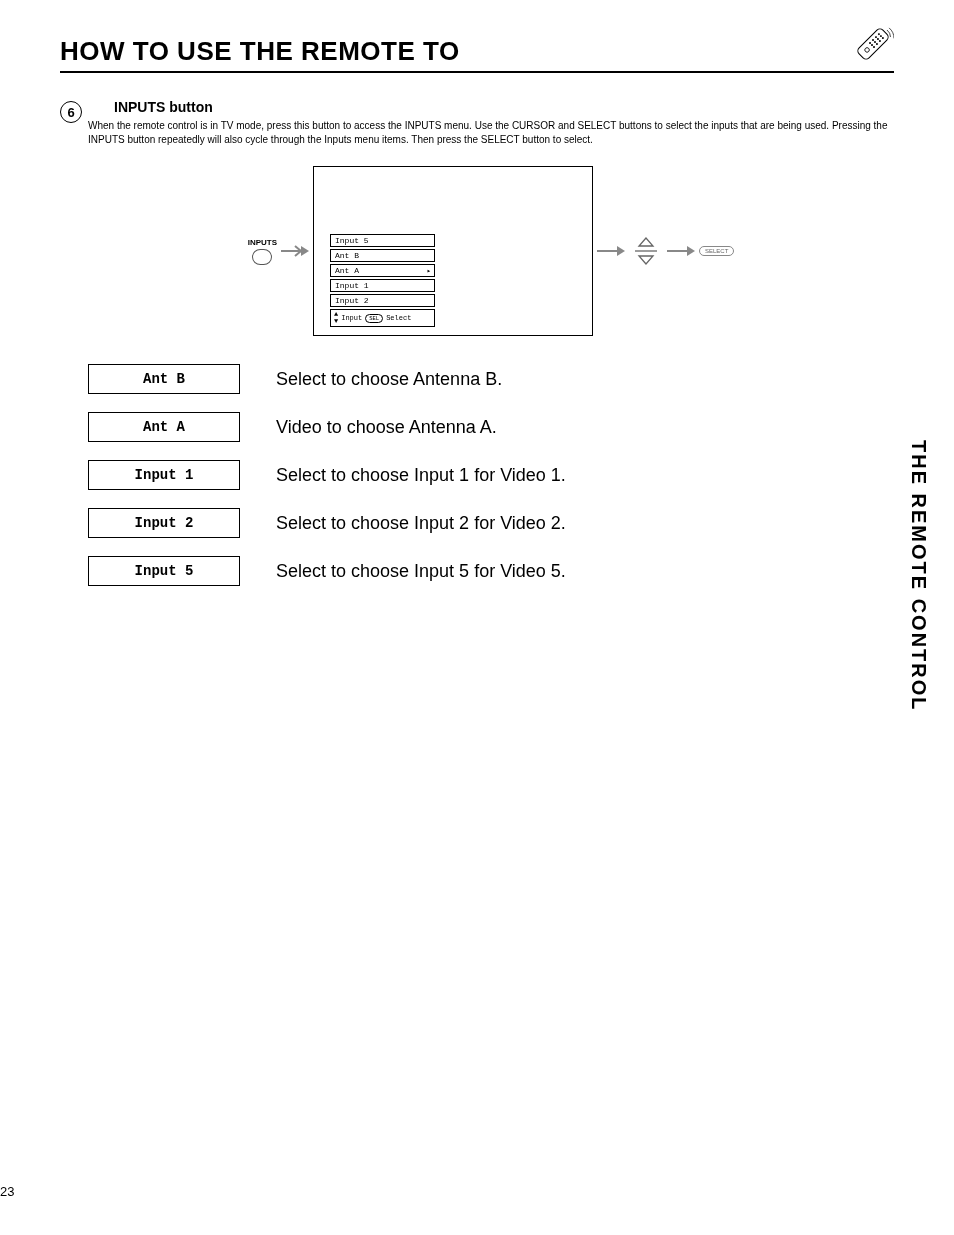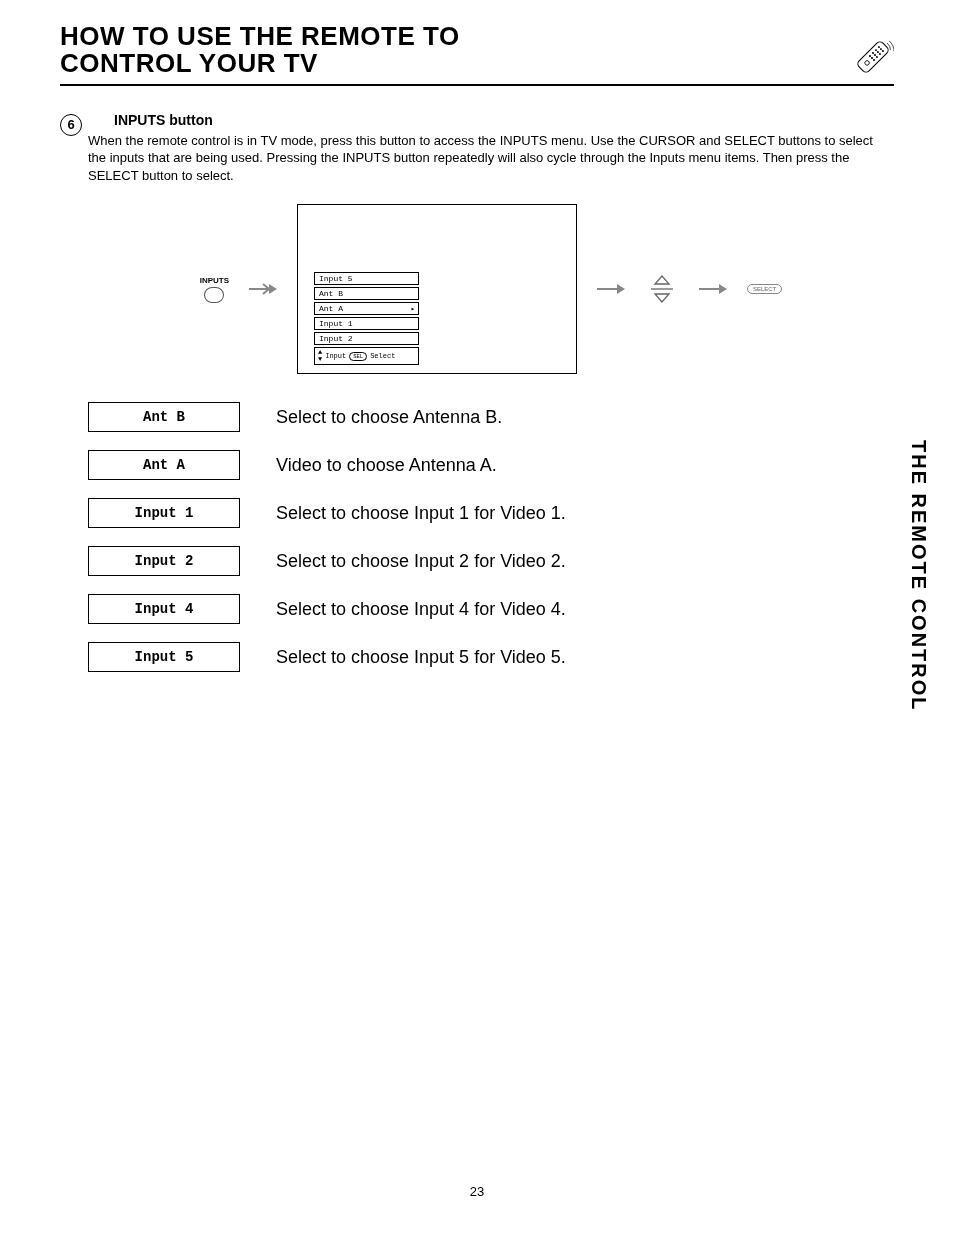--- a/index.html
+++ b/index.html
@@ -57,29 +57,29 @@
   .section-body {
     flex: 1;
   }
   .section-heading {
     font-weight: 700;
     font-size: 14px;
     margin-bottom: 4px;
     margin-left: 26px;
   }
   .section-para {
-    font-size: 13px;
+    font-size: 10px;
     line-height: 1.35;
   }
   .diagram-row {
     margin-top: 20px;
     display: flex;
     align-items: center;
     justify-content: center;
-    gap: 20px;
+    gap: 4px;
   }
   .inputs-btn-wrap {
     display: flex;
     flex-direction: column;
     align-items: center;
   }
   .inputs-btn-label {
     font-size: 8px;
     font-weight: 700;
     margin-bottom: 2px;
@@ -182,33 +182,31 @@
     text-orientation: mixed;
     font-weight: 700;
     font-size: 20px;
     letter-spacing: 2px;
   }
   .page-number {
     position: absolute;
     bottom: 36px;
     left: 0;
     right: 0;
-    text-align: center;
     font-size: 13px;
   }
 </style>
 </head>
 <body>
 
 <div class="page">
 
   <div class="header-row">
     <div class="main-title">
       <span>HOW TO USE THE REMOTE TO</span><br>
-      <span>CONTROL YOUR TV</span>
     </div>
     <span class="remote-icon">
       <svg viewBox="0 0 60 60" width="42" height="42">
         <g transform="rotate(45 30 30)">
           <rect x="20" y="6" width="20" height="48" rx="6" ry="6" fill="none" stroke="#000" stroke-width="1.5"></rect>
           <circle cx="26" cy="14" r="1.4" fill="#000"></circle>
             <circle cx="30" cy="14" r="1.4" fill="#000"></circle>
             <circle cx="34" cy="14" r="1.4" fill="#000"></circle>
           <circle cx="26" cy="20" r="1.4" fill="#000"></circle>
             <circle cx="30" cy="20" r="1.4" fill="#000"></circle>
@@ -302,24 +300,20 @@
         </div>
         <div class="option-row">
           <div class="option-label-box">Input 1</div>
           <div class="option-desc">Select to choose Input 1 for Video 1.</div>
         </div>
         <div class="option-row">
           <div class="option-label-box">Input 2</div>
           <div class="option-desc">Select to choose Input 2 for Video 2.</div>
         </div>
         <div class="option-row">
-          <div class="option-label-box">Input 4</div>
-          <div class="option-desc">Select to choose Input 4 for Video 4.</div>
-        </div>
-        <div class="option-row">
           <div class="option-label-box">Input 5</div>
           <div class="option-desc">Select to choose Input 5 for Video 5.</div>
         </div>
       </div>
 
     </div>
   </div>
 
   <div class="side-tab">THE REMOTE CONTROL</div>
 

